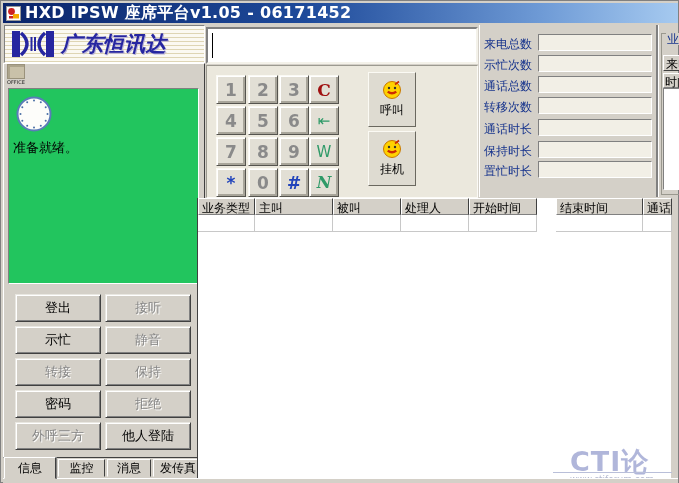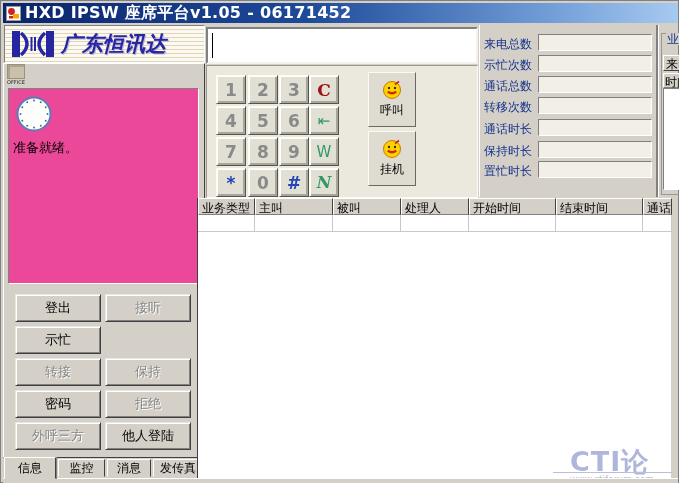--- a/index.html
+++ b/index.html
@@ -24,21 +24,21 @@
     text-shadow:1px 1px 0 #b9b3d6;white-space:nowrap;}
 
   
   .leftpanel{position:absolute;left:2px;top:62px;width:202px;height:395px;box-sizing:border-box;
     background:#d4d0c8;border:1px solid;border-color:#fff #404040 #404040 #fff;}
   .mini{position:absolute;left:6px;top:63px;width:40px;height:24px;}
   .minipic{width:16px;height:13px;background:#c9c1a9;border:1px solid #9a927c;
     box-shadow:inset 2px 2px 0 #aca48c;}
   .minicap{font-size:5px;color:#222;letter-spacing:0;}
   .statusbox{position:absolute;left:7px;top:87px;width:191px;height:196px;box-sizing:border-box;
-    background:#ec4899;border:1px solid;border-color:#808080 #fff #fff #808080;}
+    background:#22c55e;border:1px solid;border-color:#808080 #fff #fff #808080;}
   .clock{position:absolute;left:6px;top:6px;}
   .statustext{position:absolute;left:4px;top:50px;font-size:13px;color:#000;}
 
   .btn{position:absolute;width:84px;height:26px;background:#d4d0c8;
     border:1px solid;border-color:#e9e7e1 #404040 #404040 #e9e7e1;
     box-shadow:inset 1px 1px 0 #fff,inset -1px -1px 0 #808080;
     display:flex;align-items:center;justify-content:center;
     font-size:13px;color:#000;cursor:default;}
   .btn.disabled{color:#868686;text-shadow:1px 1px 0 #fff;}
   .bcol0{left:14px;} .bcol1{left:104px;}
@@ -103,21 +103,21 @@
 
   
   .tablewrap{position:absolute;left:196px;top:197px;width:474px;height:280px;background:#fff;
     border-left:1px solid #404040;box-sizing:border-box;}
   .th{position:absolute;top:0;height:17px;background:#d4d0c8;box-sizing:border-box;
     border:1px solid;border-color:#fff #404040 #808080 #fff;
     font-size:12px;color:#000;padding:1px 0 0 3px;overflow:hidden;white-space:nowrap;}
   .td{position:absolute;top:17px;height:17px;box-sizing:border-box;background:#fff;
     border-right:1px solid #c8c8c8;border-bottom:1px solid #c8c8c8;}
   .c0{left:0;width:57px;} .c1{left:57px;width:78px;} .c2{left:135px;width:68px;}
-  .c3{left:203px;width:68px;} .c4{left:271px;width:87px;} .c5{left:358px;width:87px;}
+  .c3{left:203px;width:68px;} .c4{left:271px;width:68px;} .c5{left:358px;width:87px;}
   .c6{left:445px;width:29px;}
 
   
   .wbrand{position:absolute;left:372px;top:246px;font-size:27px;font-weight:bold;
     color:#a3aad4;letter-spacing:1px;opacity:0.85;}
   .wline{position:absolute;left:355px;top:274px;width:119px;height:1px;background:#b9bfd9;}
   .wurl{position:absolute;left:372px;top:276px;font-size:9px;color:#b3b8cf;}
 
   .bottomband{position:absolute;left:2px;top:477px;width:675px;height:4px;background:#d4d0c8;
     border-top:1px solid #fff;}
@@ -173,20 +173,21 @@
         <circle cx="19" cy="5.5" r="1" fill="#4a6fa5"></circle>
       <circle cx="25.8" cy="7.3" r="1" fill="#4a6fa5"></circle>
         <circle cx="30.7" cy="12.2" r="1" fill="#4a6fa5"></circle>
     </svg>
     <div class="statustext">准备就绪。</div>
   </div>
 
   <div class="btn bcol0 brow0">登出</div>
   <div class="btn disabled bcol1 brow0">接听</div>
   <div class="btn bcol0 brow1">示忙</div>
+  <div class="btn disabled bcol1 brow1">静音</div>
   <div class="btn disabled bcol0 brow2">转接</div>
   <div class="btn disabled bcol1 brow2">保持</div>
   <div class="btn bcol0 brow3">密码</div>
   <div class="btn disabled bcol1 brow3">拒绝</div>
   <div class="btn disabled bcol0 brow4">外呼三方</div>
   <div class="btn bcol1 brow4">他人登陆</div>
 
   <div class="tab active" style="left:3px;width:52px;">信息</div>
   <div class="tab" style="left:57px;width:47px;">监控</div>
   <div class="tab" style="left:106px;width:44px;">消息</div>

